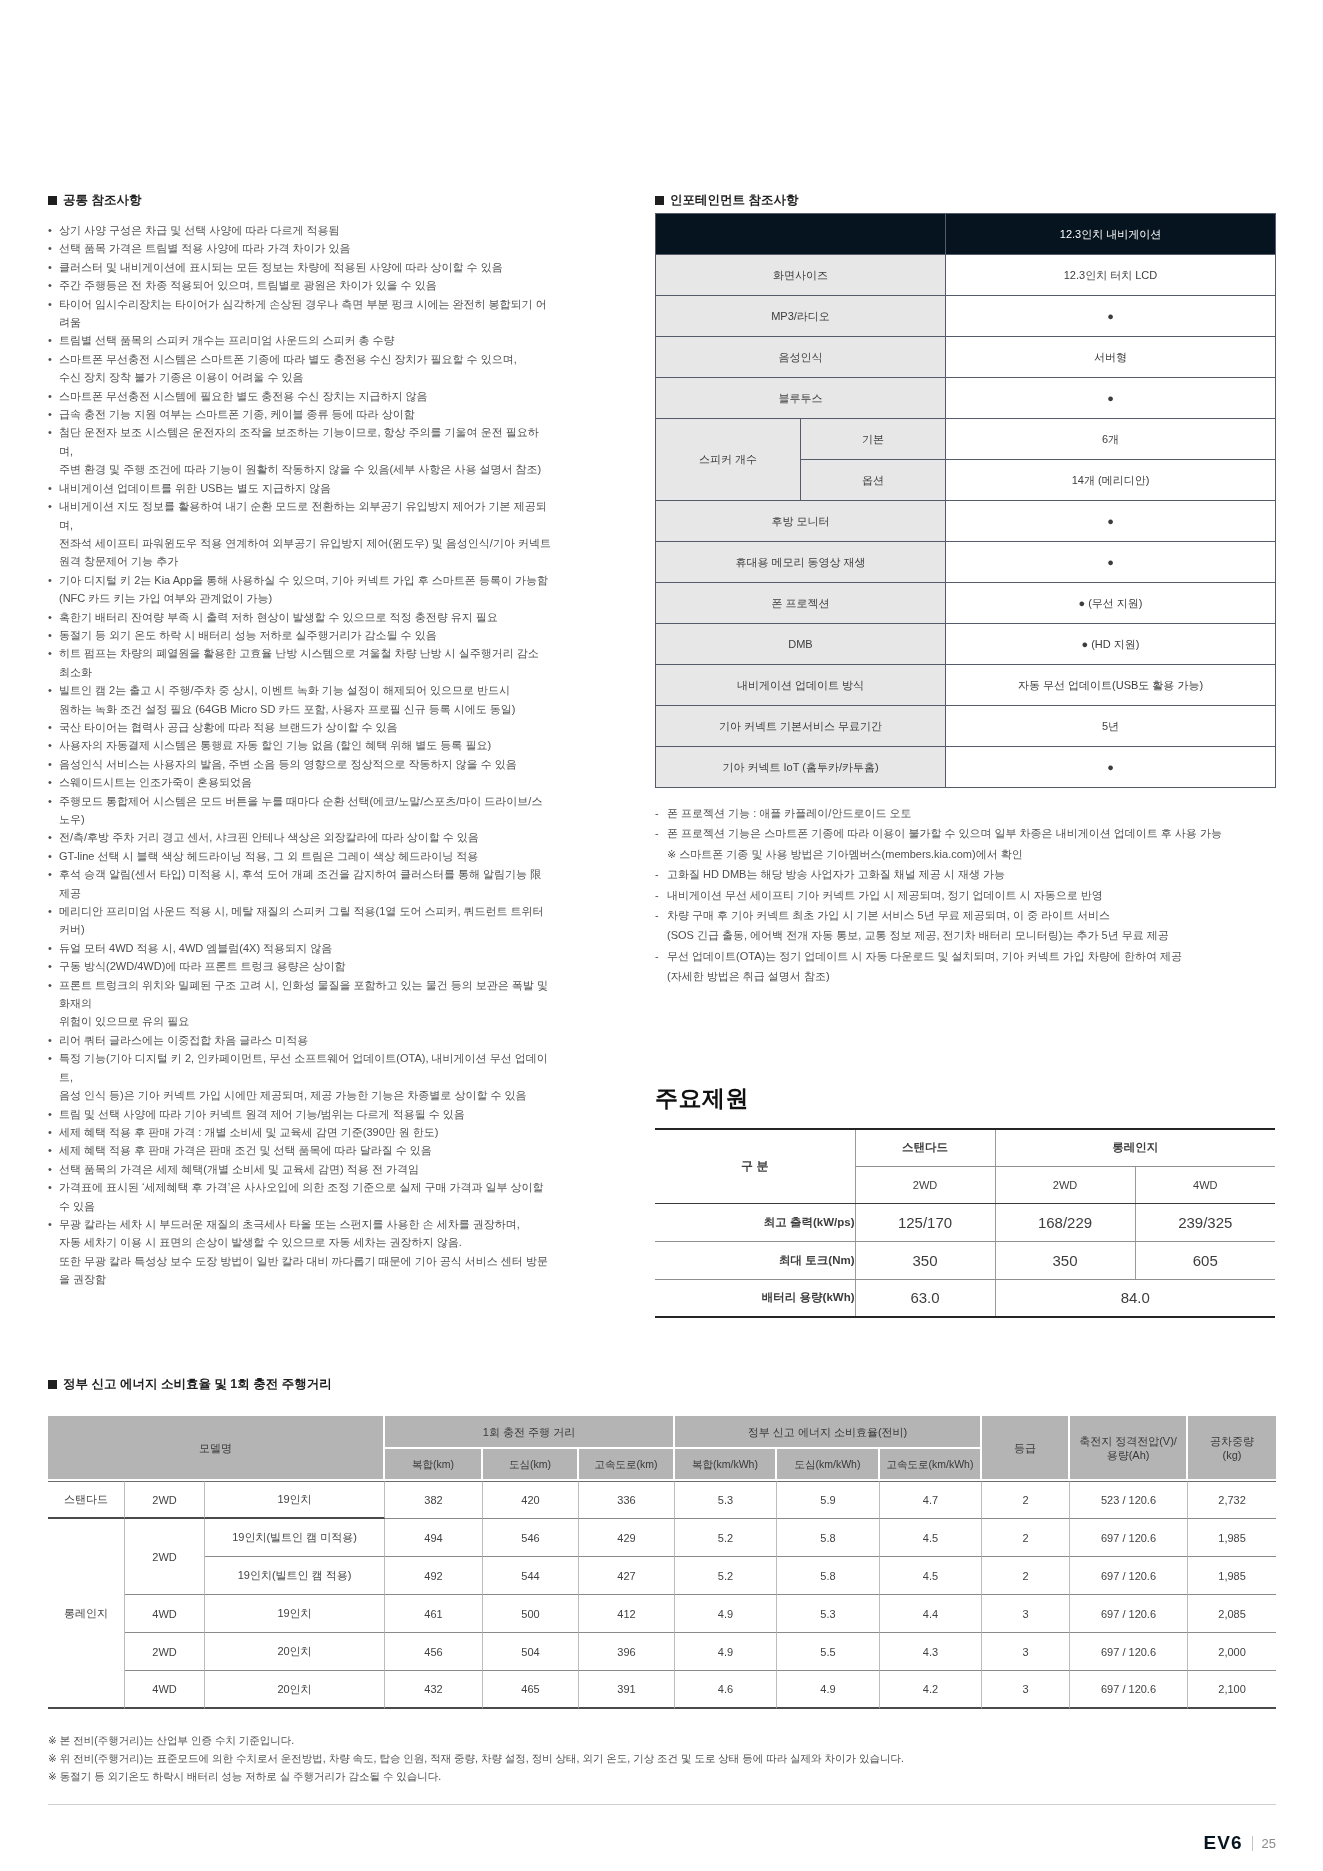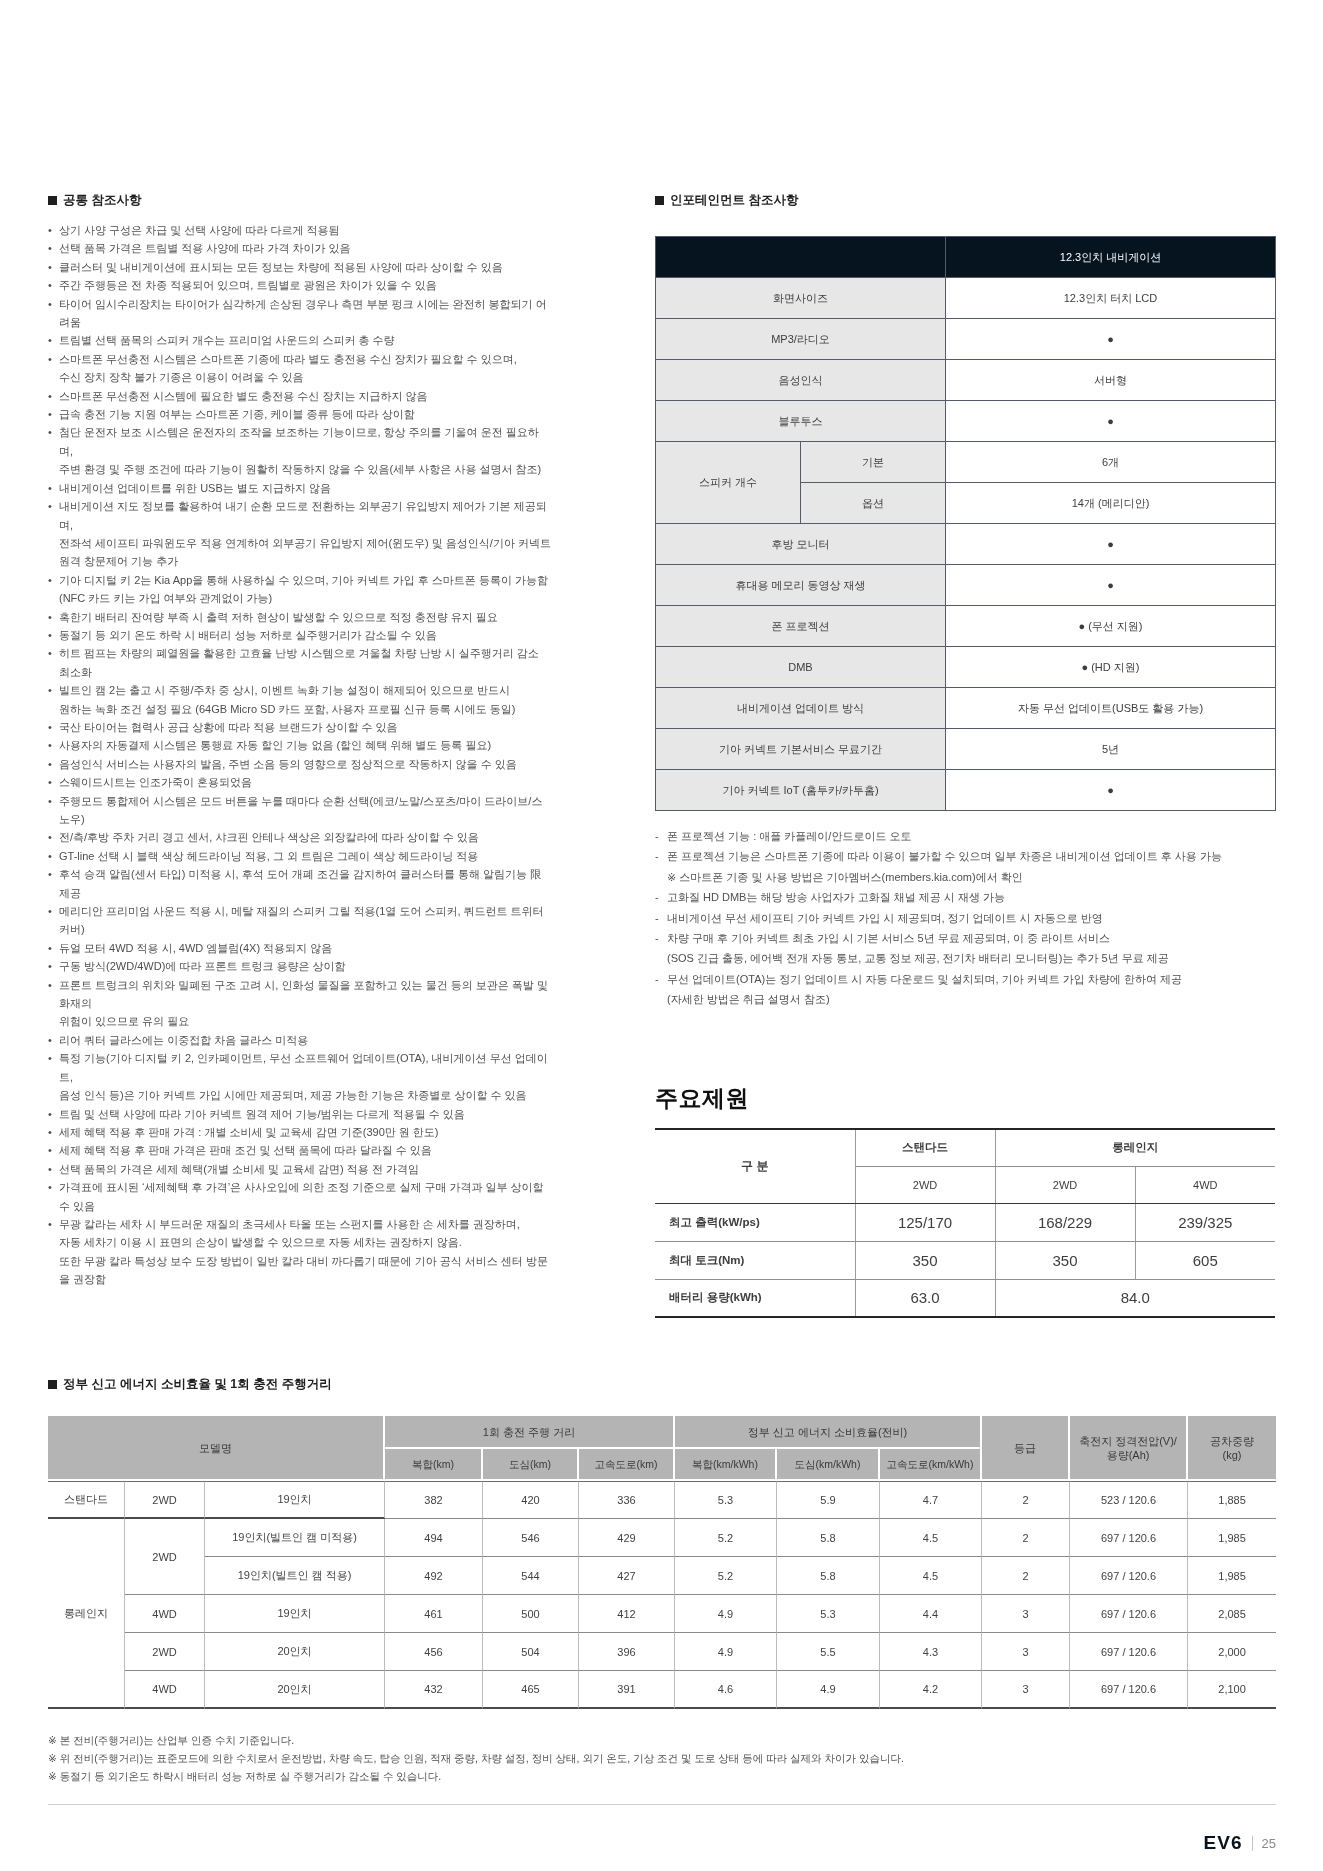--- a/index.html
+++ b/index.html
@@ -12,40 +12,40 @@
   .sq { width:9px; height:9px; background:#1f1f1f; flex:none; }
 
   
   .left-col { position:absolute; left:48px; top:192px; width:504px; }
   .bullets { list-style:none; margin-top:13px; font-size:11px; line-height:18.4px; color:#4e4e4e; }
   .bullets li { position:relative; padding-left:11px; white-space:pre-line; }
   .bullets li::before { content:"•"; position:absolute; left:0; top:0; color:#4e4e4e; }
 
   
   .right-col { position:absolute; left:655px; top:192px; width:620px; }
-  .info-table { border-collapse:collapse; table-layout:fixed; width:620px; margin-top:28px;padding-left:42px; }
+  .info-table { border-collapse:collapse; table-layout:fixed; width:620px; margin-top:5px;padding-left:42px; }
   .info-table td { border:1px solid #565b6c; height:41px; text-align:center; vertical-align:middle; font-size:11px; color:#3d3d3d; padding:0 6px; }
   .info-table td.dark { background:#05141f; color:#ffffff; }
   .info-table td.lbl  { background:#e7e7e7; }
   .dash-notes { list-style:none; margin-top:15px; font-size:11px; line-height:20.4px; color:#4e4e4e; }
   .dash-notes li { position:relative; padding-left:12px; white-space:pre-line; }
   .dash-notes li::before { content:"-"; position:absolute; left:0; top:0; }
 
   
   .specs-sec { position:absolute; left:655px; top:1083px; width:620px; }
   .specs-title { font-size:23px; font-weight:bold; color:#101010; letter-spacing:0.5px; }
   .spec-table { border-collapse:collapse; table-layout:fixed; width:620px; margin-top:14px; border-top:2px solid #252525; border-bottom:2px solid #252525; }
   .spec-table th, .spec-table td { height:37px; text-align:center; vertical-align:middle; font-weight:normal; color:#3d3d3d; }
   .spec-table .vl { border-left:1px solid #9b9b9b; }
   .spec-table tr.h1 th { font-size:11.5px; font-weight:600; border-bottom:1px solid #8f8f8f; }
   .spec-table tr.h1 th.hbot, .spec-table tr.h2 th { border-bottom:1.5px solid #3a3a3a; }
   .spec-table tr.h1 th.hbot { font-size:12px; font-weight:bold; }
   .spec-table tr.h2 th { font-size:11px; }
   .spec-table td { font-size:15px; border-bottom:1px solid #8f8f8f; height:38px; }
-  .spec-table td.rlbl { text-align:left; padding-left:14px; font-size:11.5px; font-weight:600; }
+  .spec-table td.rlbl { text-align:right; padding-left:14px; font-size:11.5px; font-weight:600; }
   .spec-table tr:last-child td { border-bottom:none; }
 
   
   .eff-sec { position:absolute; left:48px; top:1376px; width:1228px; }
   .eff-table { border-collapse:separate; border-spacing:0; table-layout:fixed; width:1228px; margin-top:24px; }
   .eff-table th { background:#b4b4b4; color:#393939; font-weight:normal; font-size:11px; height:33px; text-align:center; vertical-align:middle; border-right:2px solid #fff; border-bottom:2px solid #fff; white-space:pre-line; line-height:14px; padding:0 2px; }
   .eff-table tr.h2 th { font-size:10.5px; height:32px; }
   .eff-table th.last { border-right:none; }
   .eff-table td { background:#fff; font-size:11px; color:#424242; height:38px; text-align:center; vertical-align:middle; border-right:1px solid #bcbcbc; border-bottom:1px solid #8a8a8a; padding:0 2px; }
   .eff-table td.lastc { border-right:none; }
@@ -295,21 +295,21 @@
         <td class="bot">2WD</td>
         <td class="bot">19인치</td>
         <td>382</td>
         <td>420</td>
         <td>336</td>
         <td>5.3</td>
         <td>5.9</td>
         <td>4.7</td>
         <td>2</td>
         <td>523 / 120.6</td>
-        <td class="lastc">1,885</td>
+        <td class="lastc">2,732</td>
       </tr>
       <tr>
         <td rowspan="5" class="bot">롱레인지</td>
         <td rowspan="2">2WD</td>
         <td>19인치(빌트인 캠 미적용)</td>
         <td>494</td>
         <td>546</td>
         <td>429</td>
         <td>5.2</td>
         <td>5.8</td>

